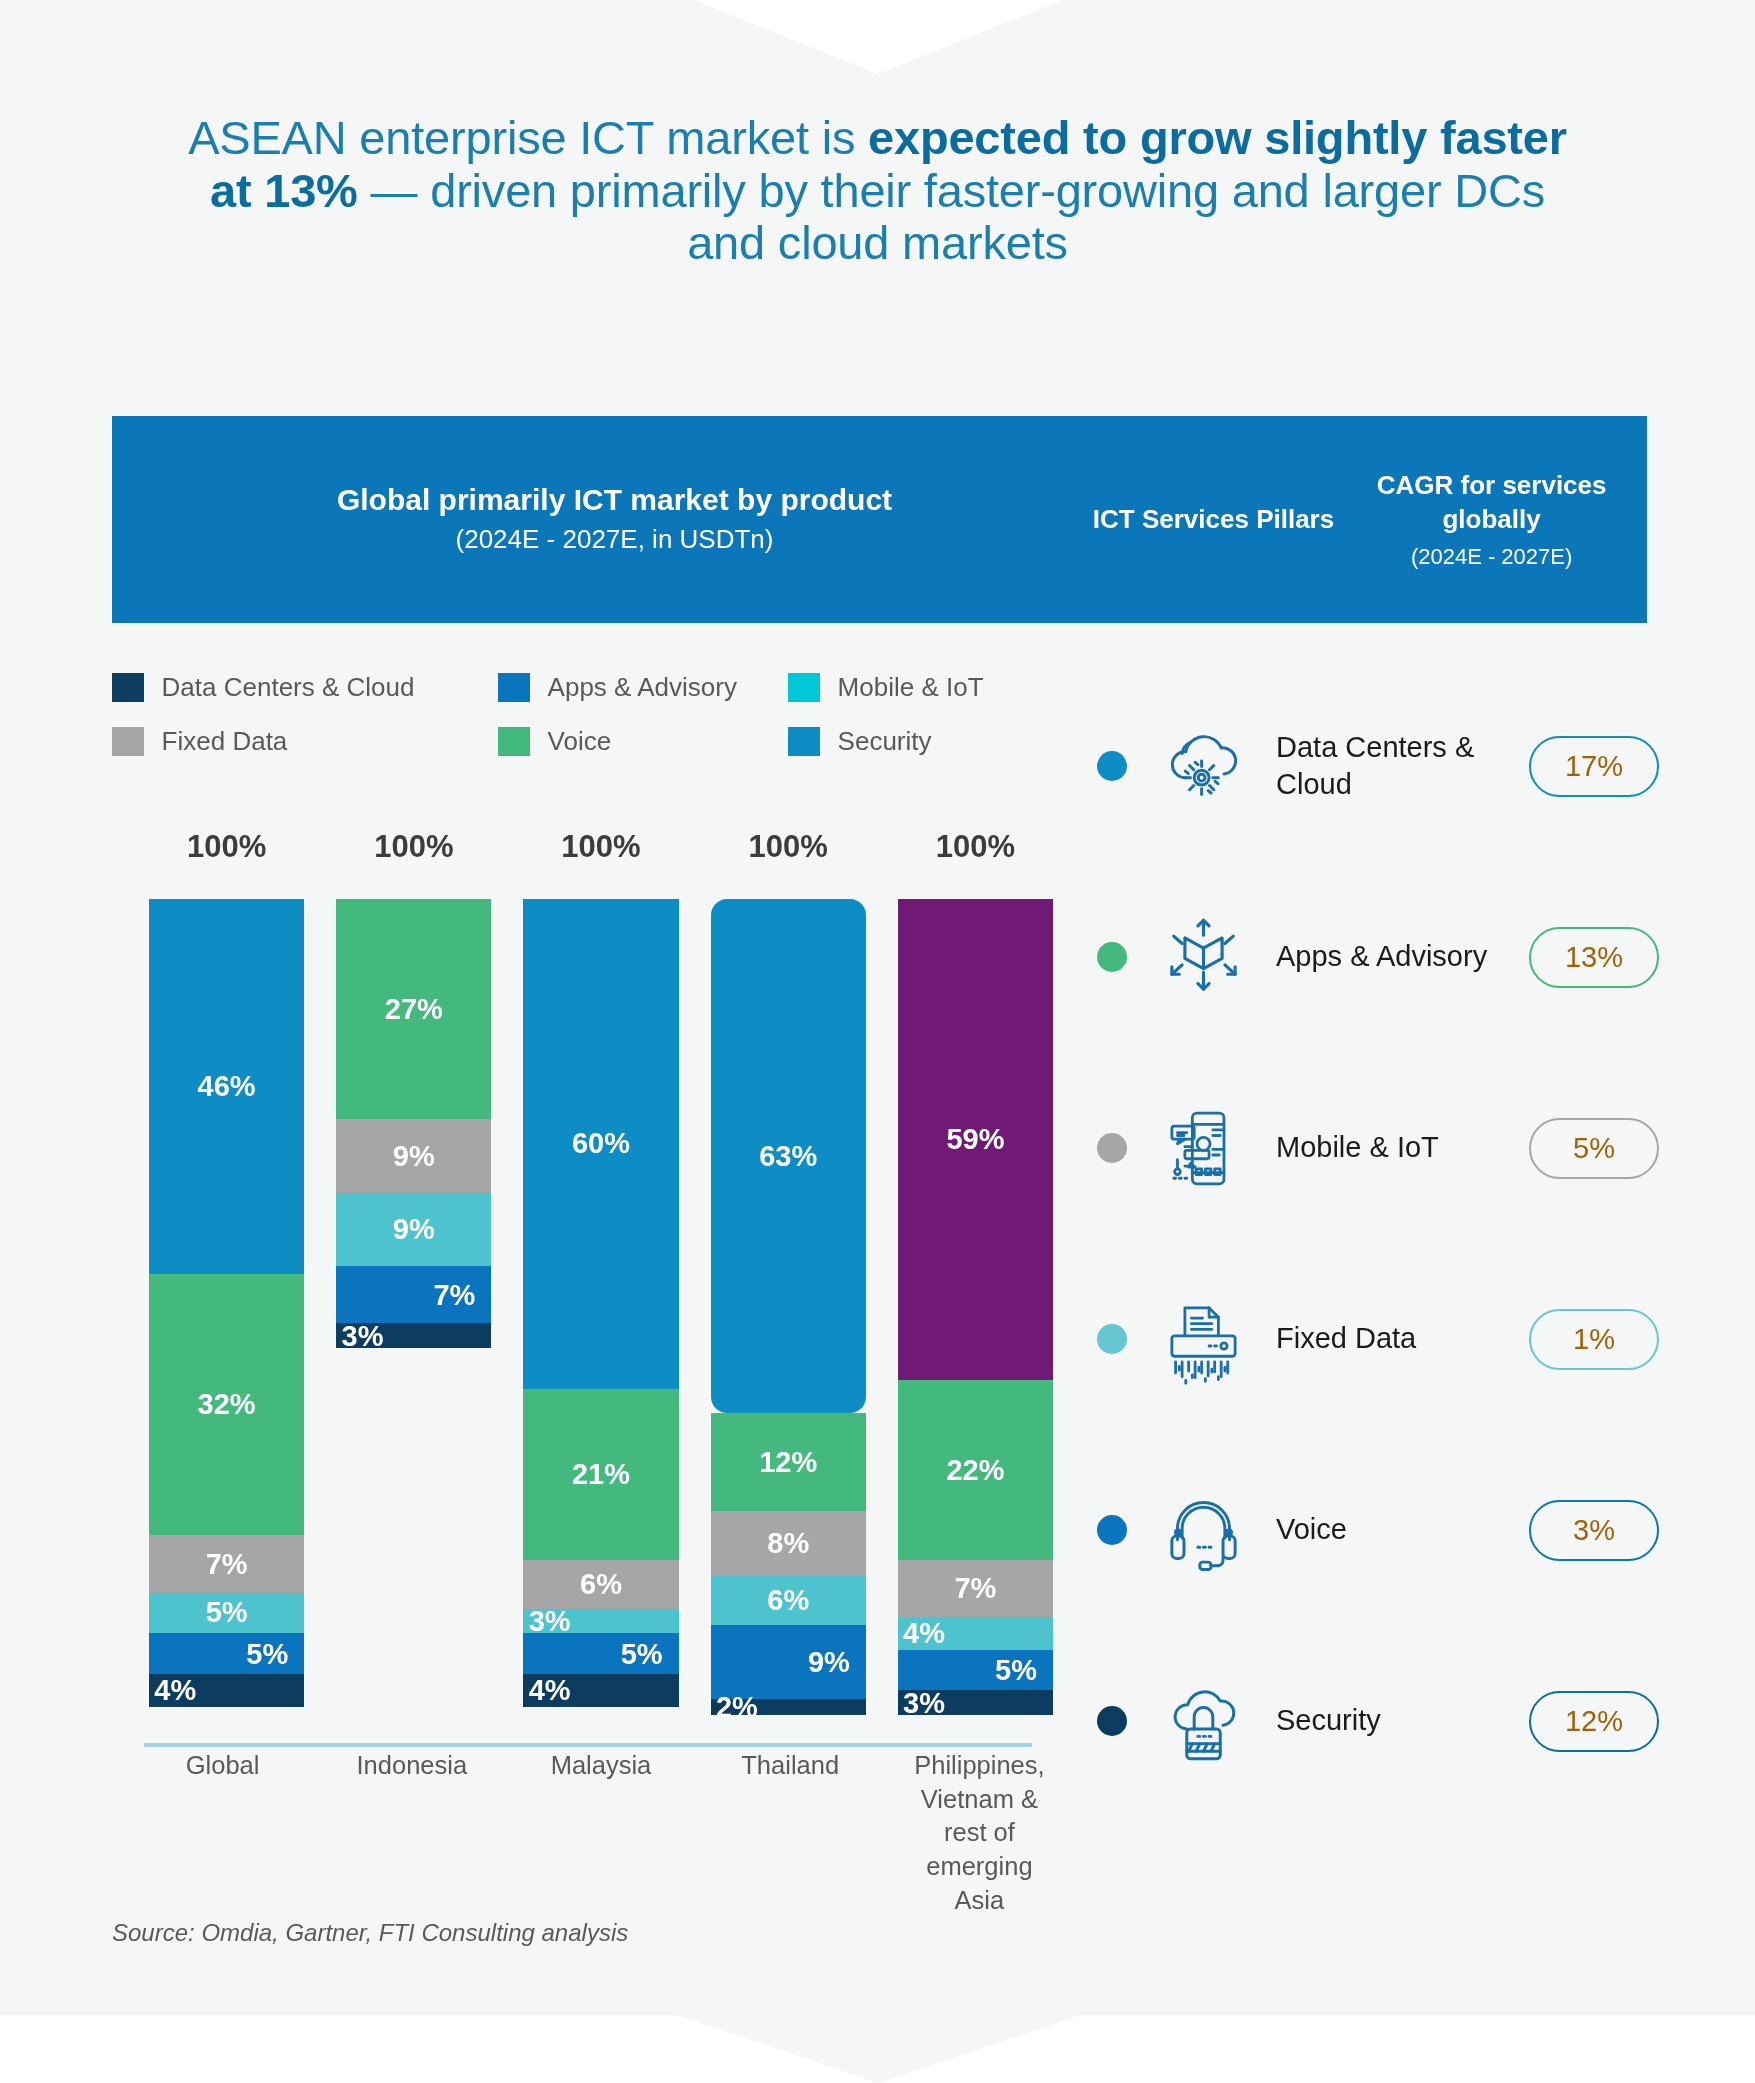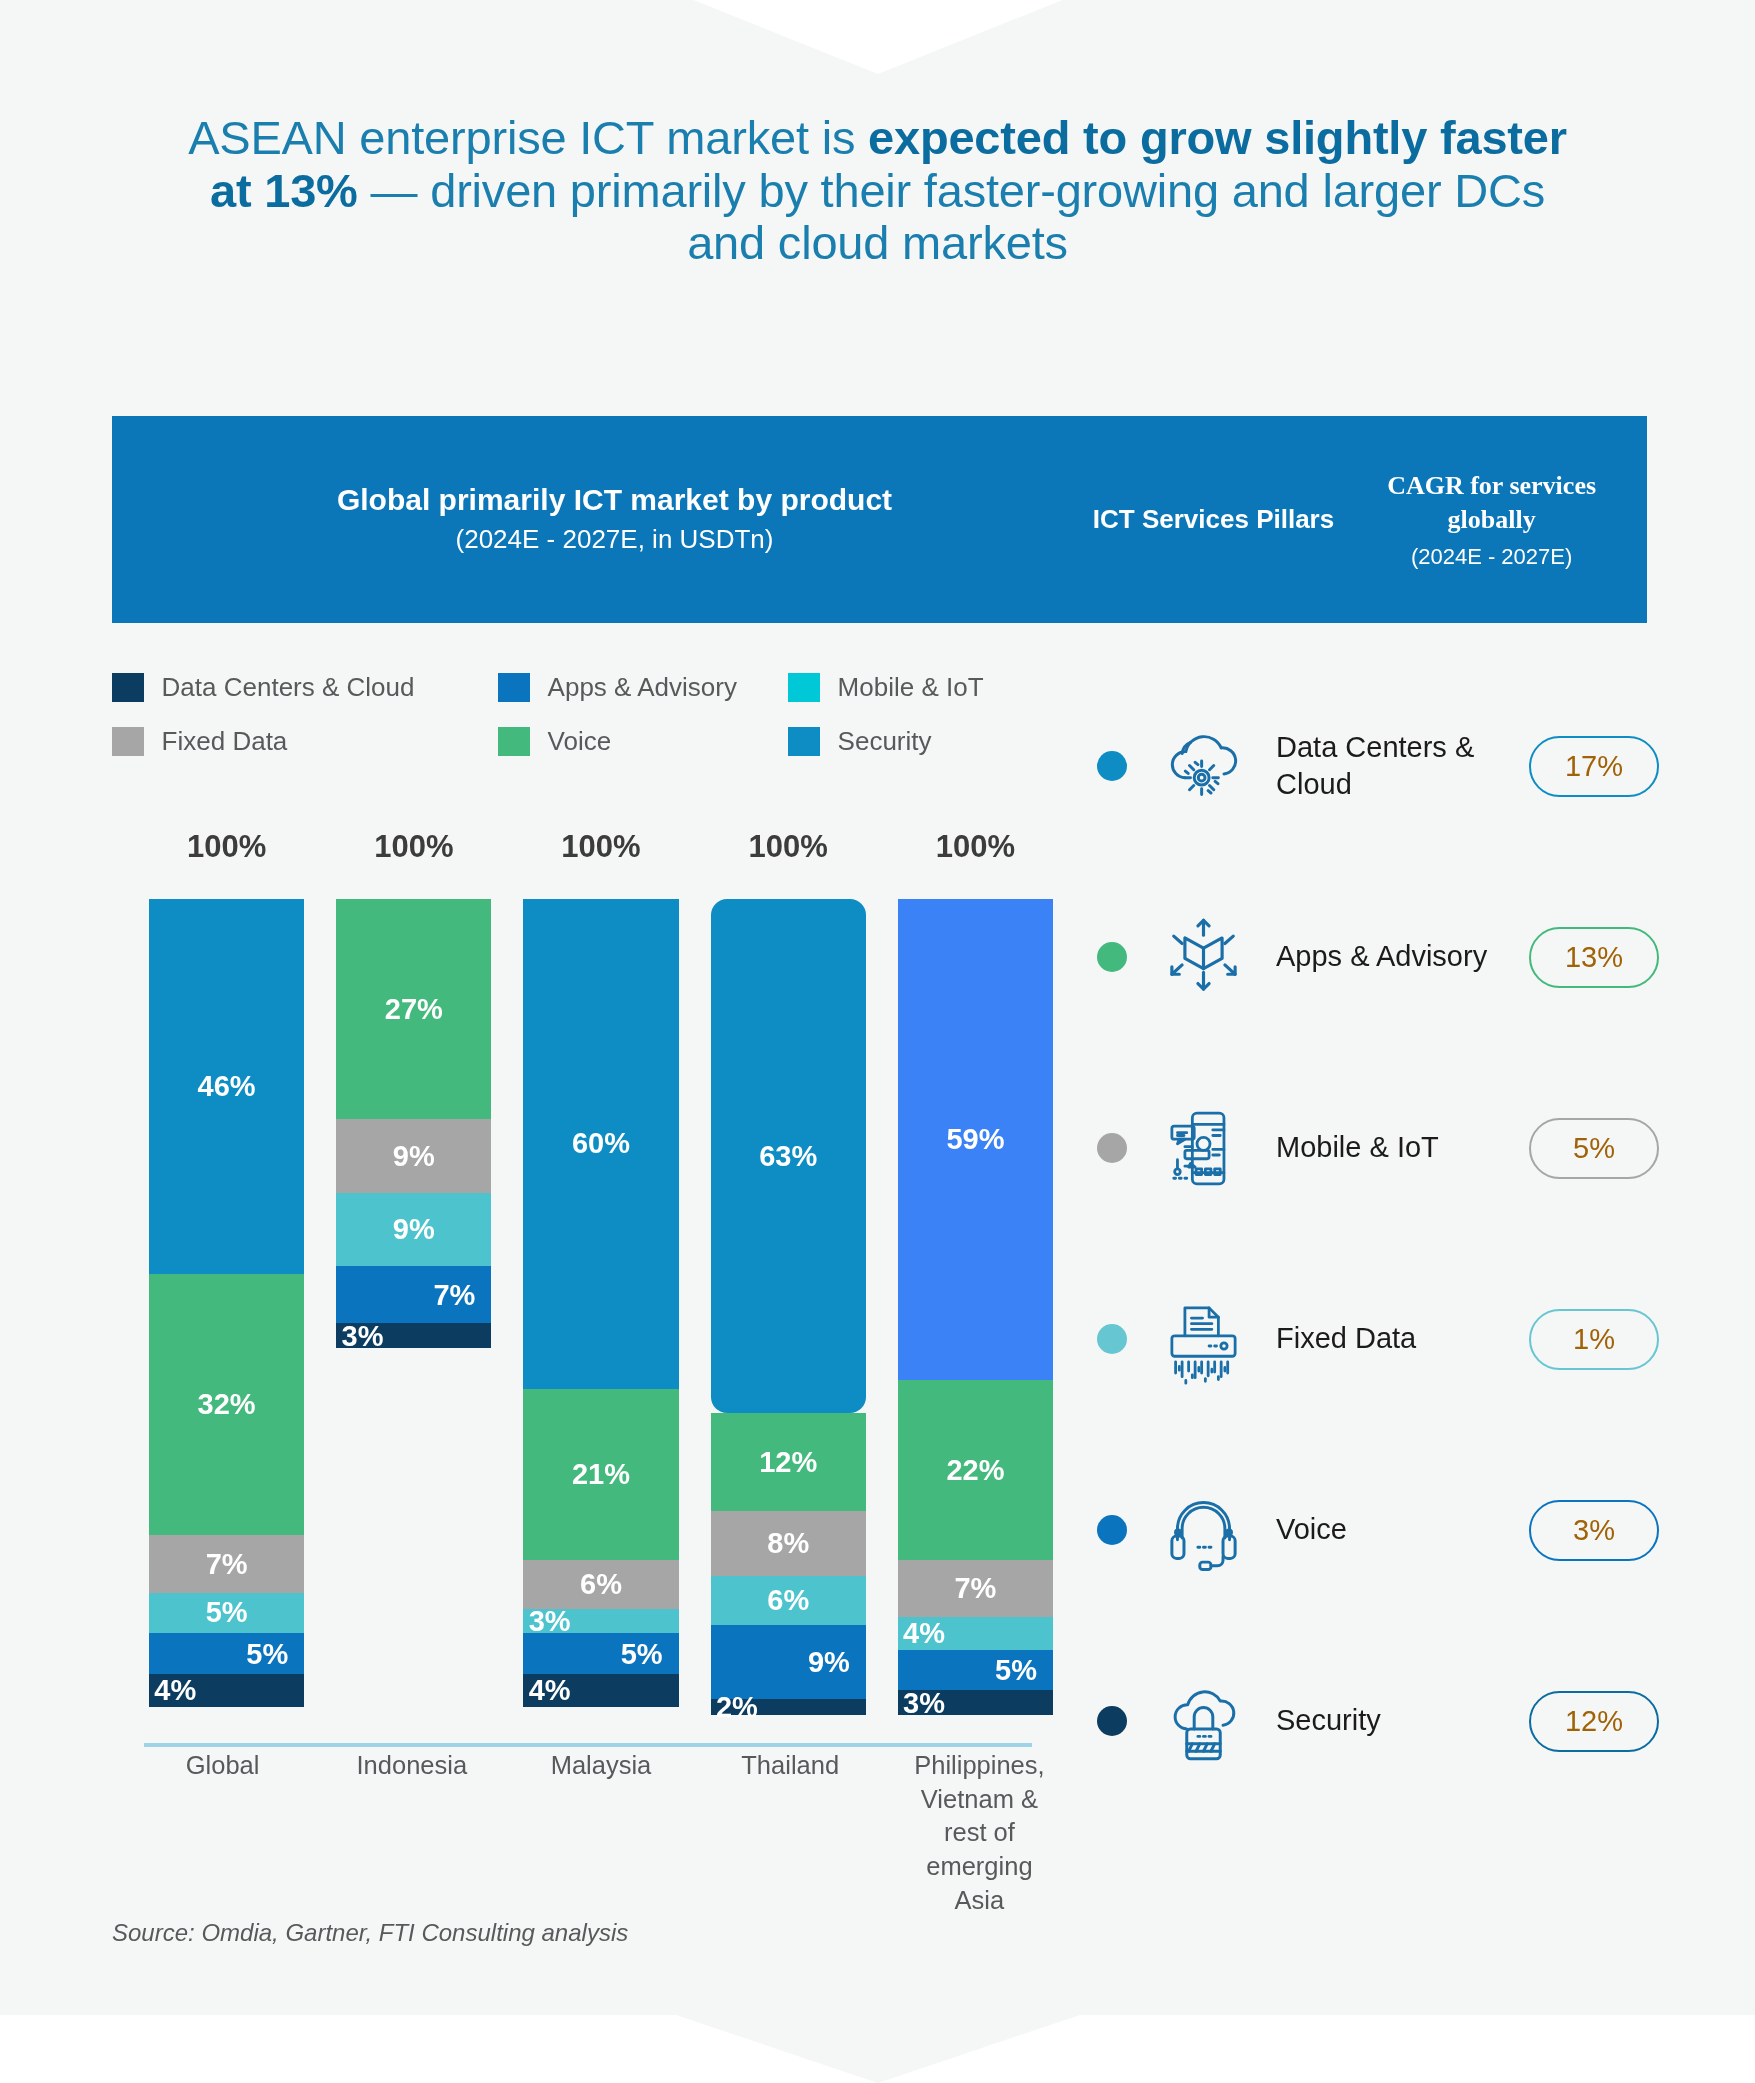--- a/index.html
+++ b/index.html
@@ -73,21 +73,21 @@
   .hb-mid {
     width: 263px;
     text-align: center;
     font-size: 26px; font-weight: 700; line-height: 1.3;
   }
   .hb-right {
     flex: 1;
     text-align: center;
     padding-right: 8.8px;
   }
-  .hb-right .t1 { font-size: 26px; font-weight: 700; line-height: 1.3; font-family: Liberation Serif, serif; }
+  .hb-right .t1 { font-size: 26px; font-weight: 700; line-height: 1.3; }
   .hb-right .t2 { font-size: 22px; font-weight: 400; margin-top: 7px; }
 
   
   .legend {
     position: absolute;
     top: 660px; left: 112px;
     width: 948px;
     display: grid;
     grid-template-columns: 386px 290px 272px;
     grid-auto-rows: 54px;
@@ -354,21 +354,21 @@
               <span class="v">9%</span>
             </div>
             <div class="seg off-left" style="background: rgb(12, 60, 96); flex: 0 0 2%;">
               <span class="v">2%</span>
             </div>
           </div>
         </div>
         <div class="col">
           <div class="col-total">100%</div>
           <div class="stack">
-            <div class="seg" style="background: #3b82f6; flex: 0 0 59%; text-align: center;">
+            <div class="seg" style="background: #701a75; flex: 0 0 59%; text-align: center;">
               <span class="v">59%</span>
             </div>
             <div class="seg" style="background: rgb(68, 185, 125); flex: 0 0 22%;">
               <span class="v">22%</span>
             </div>
             <div class="seg" style="background: rgb(166, 166, 166); flex: 0 0 7%;">
               <span class="v">7%</span>
             </div>
             <div class="seg off-left" style="background: rgb(77, 195, 206); flex: 0 0 4%;">
               <span class="v">4%</span>

